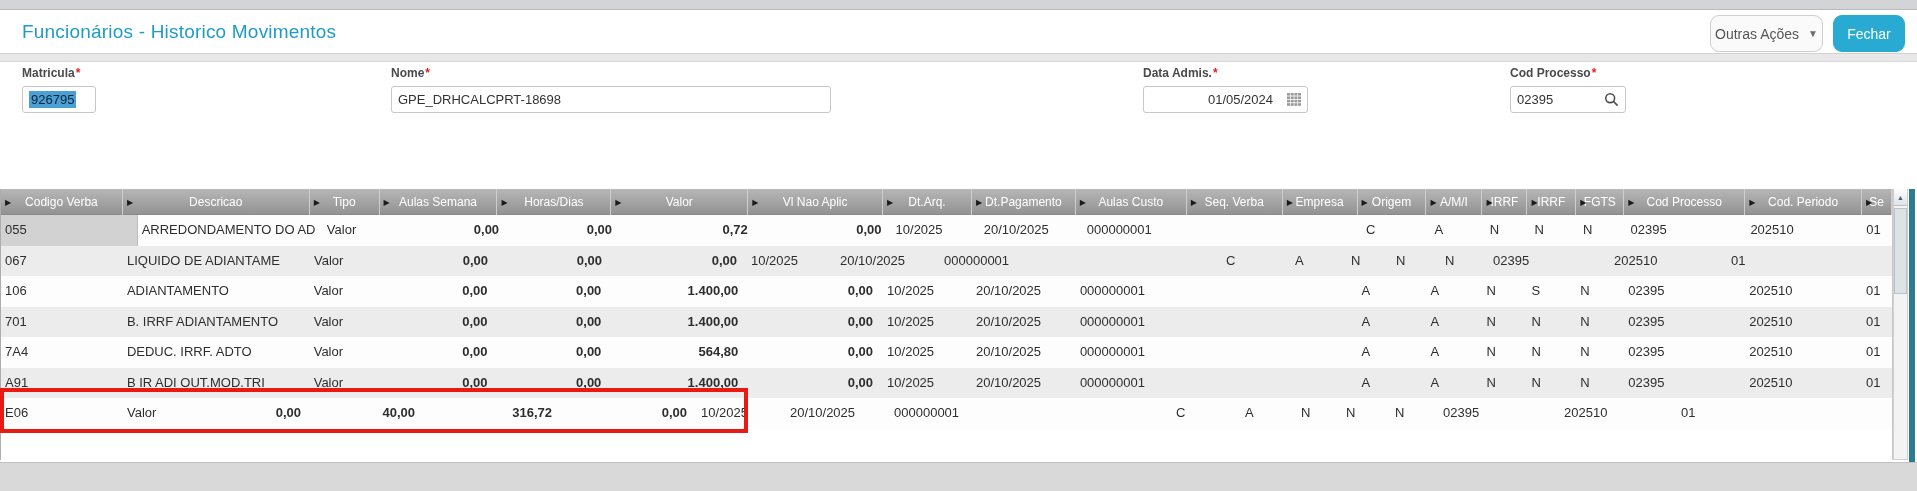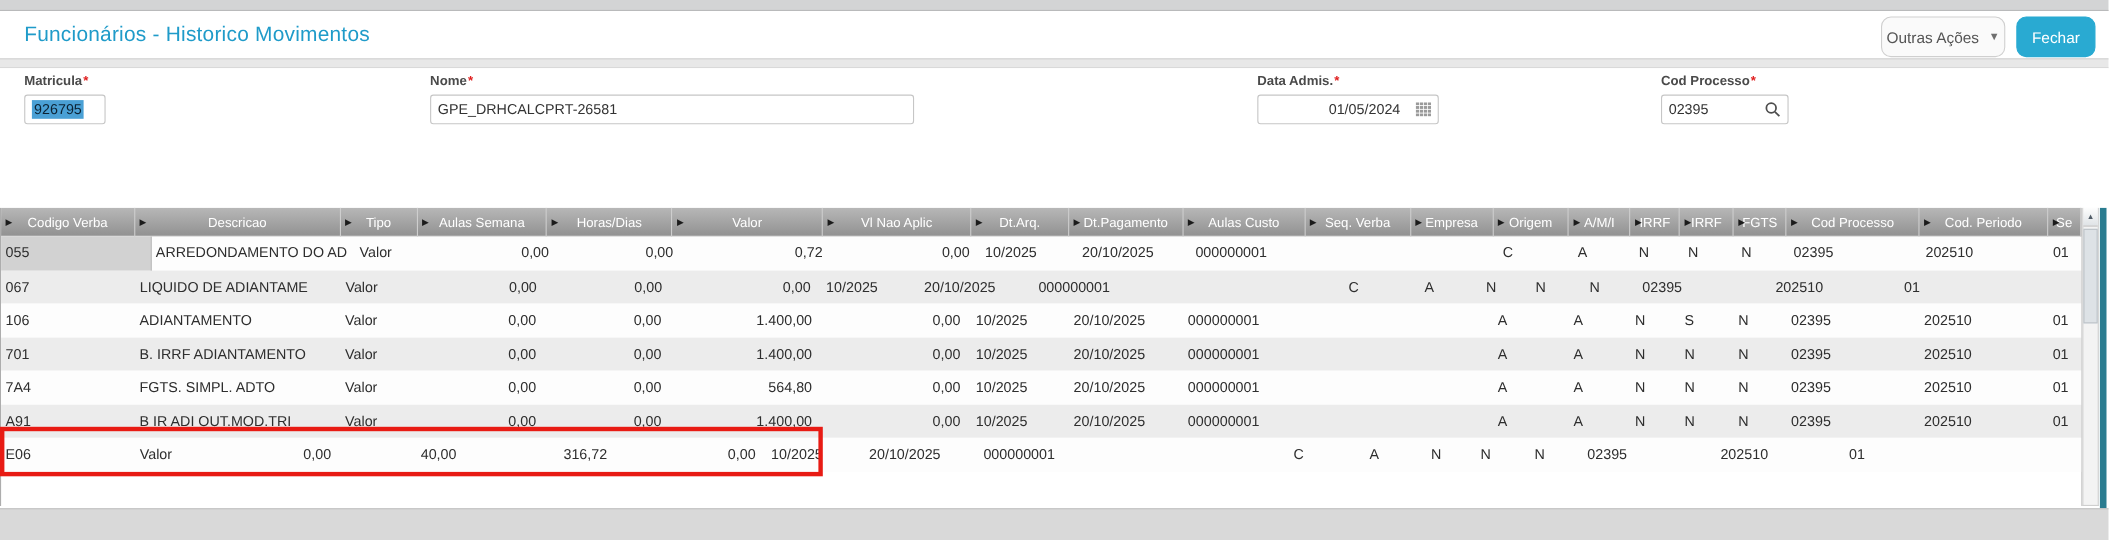--- a/index.html
+++ b/index.html
@@ -47,21 +47,21 @@
     background:linear-gradient(#b7b7b7,#929292); border-bottom:1px solid #8a8a8a;}
   .hcell{position:relative; height:26px; display:flex; align-items:center; justify-content:center;
     color:#fff; font-size:12px; border-right:1px solid #cecece; overflow:hidden; white-space:nowrap;}
   .hcell .arrow{position:absolute; left:4px; top:50%; transform:translateY(-50%);
     font-size:8px; color:#1b1b1b;}
   .gridrow{display:flex; height:30.5px; background:#fdfdfd;}
   .gridrow.alt{background:#ececec;}
   .cell{height:30.5px; line-height:30.5px; font-size:13px; color:#2e2e2e;
     white-space:nowrap; overflow:hidden;}
   .cell.l{text-align:left; padding-left:4px;}
-  .cell.r{text-align:right; padding-right:10px;}
+  .cell.r{text-align:right; padding-right:10px;font-weight:bold;}
   .cell.focused{background:#d2d2d2; border-right:1px solid #bdbdbd;}
   
   .red-box{position:absolute; left:0; top:388px; width:748px; height:45px;
     border:4px solid var(--highlight-red); z-index:6; pointer-events:none;}
   
   .vscroll{position:absolute; left:1893px; top:189px; width:15px; height:271px;
     background:#f3f3f3; border:1px solid #cfcfcf; border-top:none;}
   .scroll-up{height:17px; background:linear-gradient(#fdfdfd,#dfe3e6);
     border-bottom:1px solid #c0c0c0; display:flex; align-items:center; justify-content:center;
     font-size:7px; color:#4f5b66;}
@@ -93,21 +93,21 @@
   <div class="field f-matricula">
     <div class="flabel"><span>Matricula</span><span class="req">*</span></div>
     <div class="input-box">
       <span class="sel-text">926795</span>
     </div>
   </div>
 
   <div class="field f-nome">
     <div class="flabel"><span>Nome</span><span class="req">*</span></div>
     <div class="input-box">
-      <span>GPE_DRHCALCPRT-26581</span>
+      <span>GPE_DRHCALCPRT-18698</span>
     </div>
   </div>
 
   <div class="field f-data">
     <div class="flabel"><span>Data Admis.</span><span class="req">*</span></div>
     <div class="input-box">
       <span class="val">01/05/2024</span>
       <span class="icn">
         <svg width="14" height="13" viewBox="0 0 14 13">
             <g fill="#9a9a9a">
@@ -314,21 +314,21 @@
         <div class="cell l" style="width: 56px;">A</div>
         <div class="cell l" style="width: 45px;">N</div>
         <div class="cell l" style="width: 49px;">N</div>
         <div class="cell l" style="width: 48px;">N</div>
         <div class="cell l" style="width: 121px;">02395</div>
         <div class="cell l" style="width: 117px;">202510</div>
         <div class="cell l" style="width: 30px;">01</div>
       </div>
       <div class="gridrow">
         <div class="cell l" style="width: 122px;">7A4</div>
-        <div class="cell l" style="width: 187px;">FGTS. SIMPL. ADTO</div>
+        <div class="cell l" style="width: 187px;">DEDUC. IRRF. ADTO</div>
         <div class="cell l" style="width: 70px;">Valor</div>
         <div class="cell r" style="width: 118px;">0,00</div>
         <div class="cell r" style="width: 114px;">0,00</div>
         <div class="cell r" style="width: 137px;">564,80</div>
         <div class="cell r" style="width: 135px;">0,00</div>
         <div class="cell l" style="width: 89px;">10/2025</div>
         <div class="cell l" style="width: 104px;">20/10/2025</div>
         <div class="cell l" style="width: 111px;">000000001</div>
         <div class="cell l" style="width: 96px;"></div>
         <div class="cell l" style="width: 75px;"></div>

